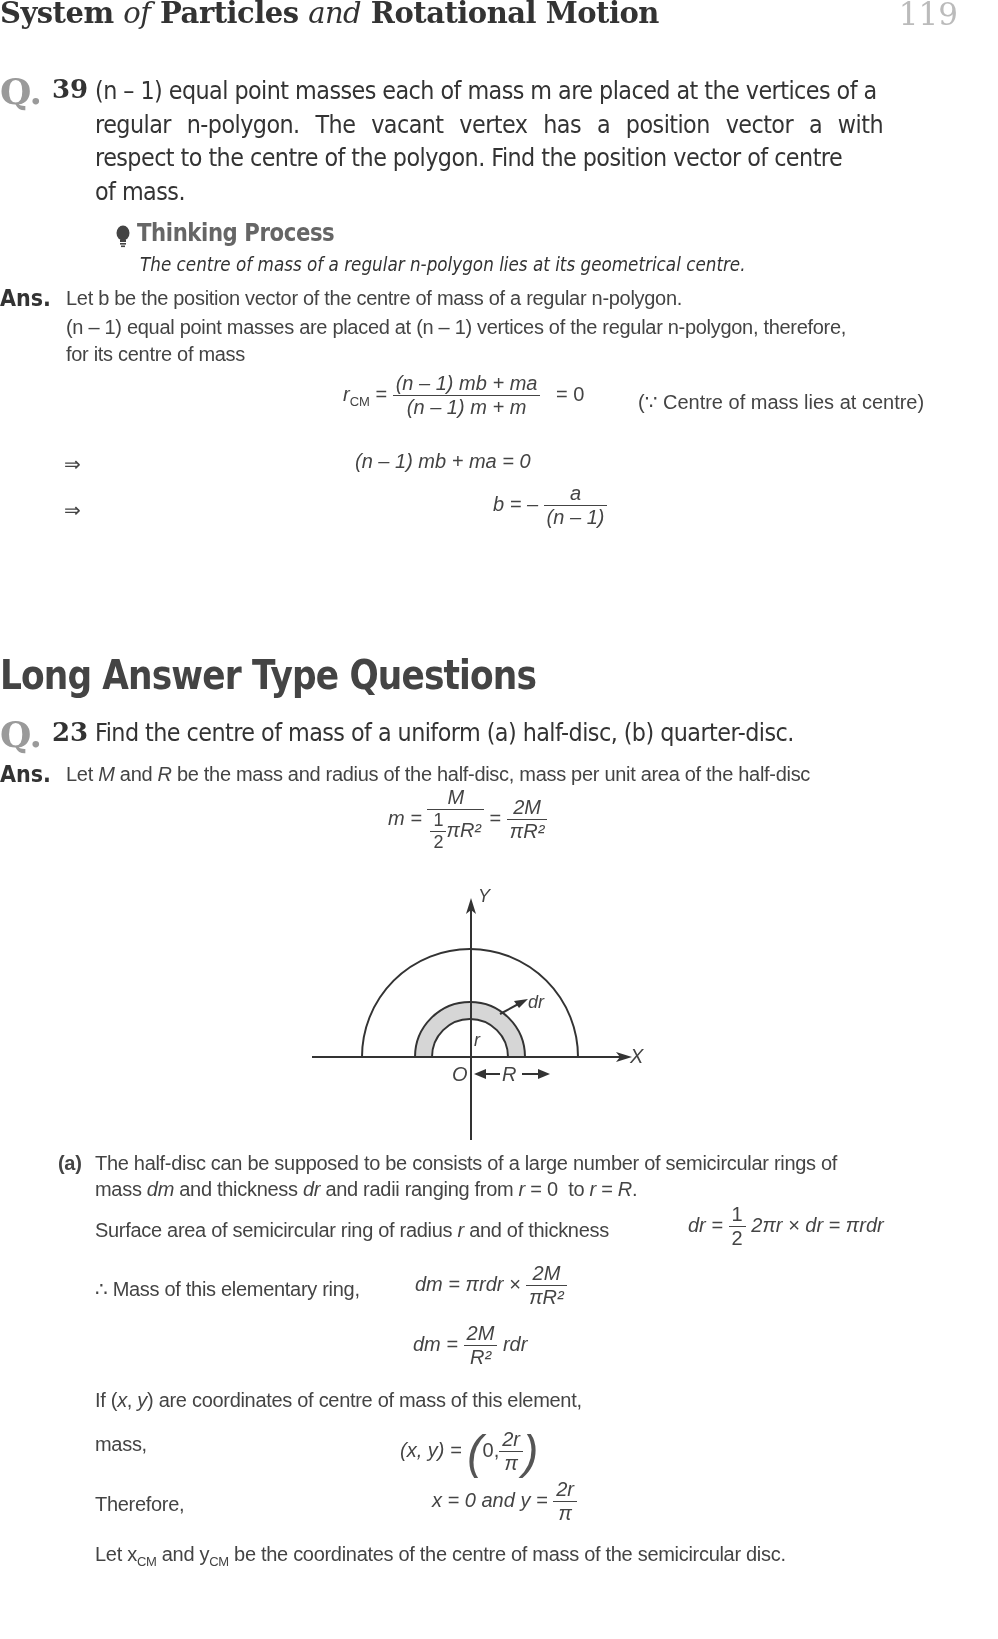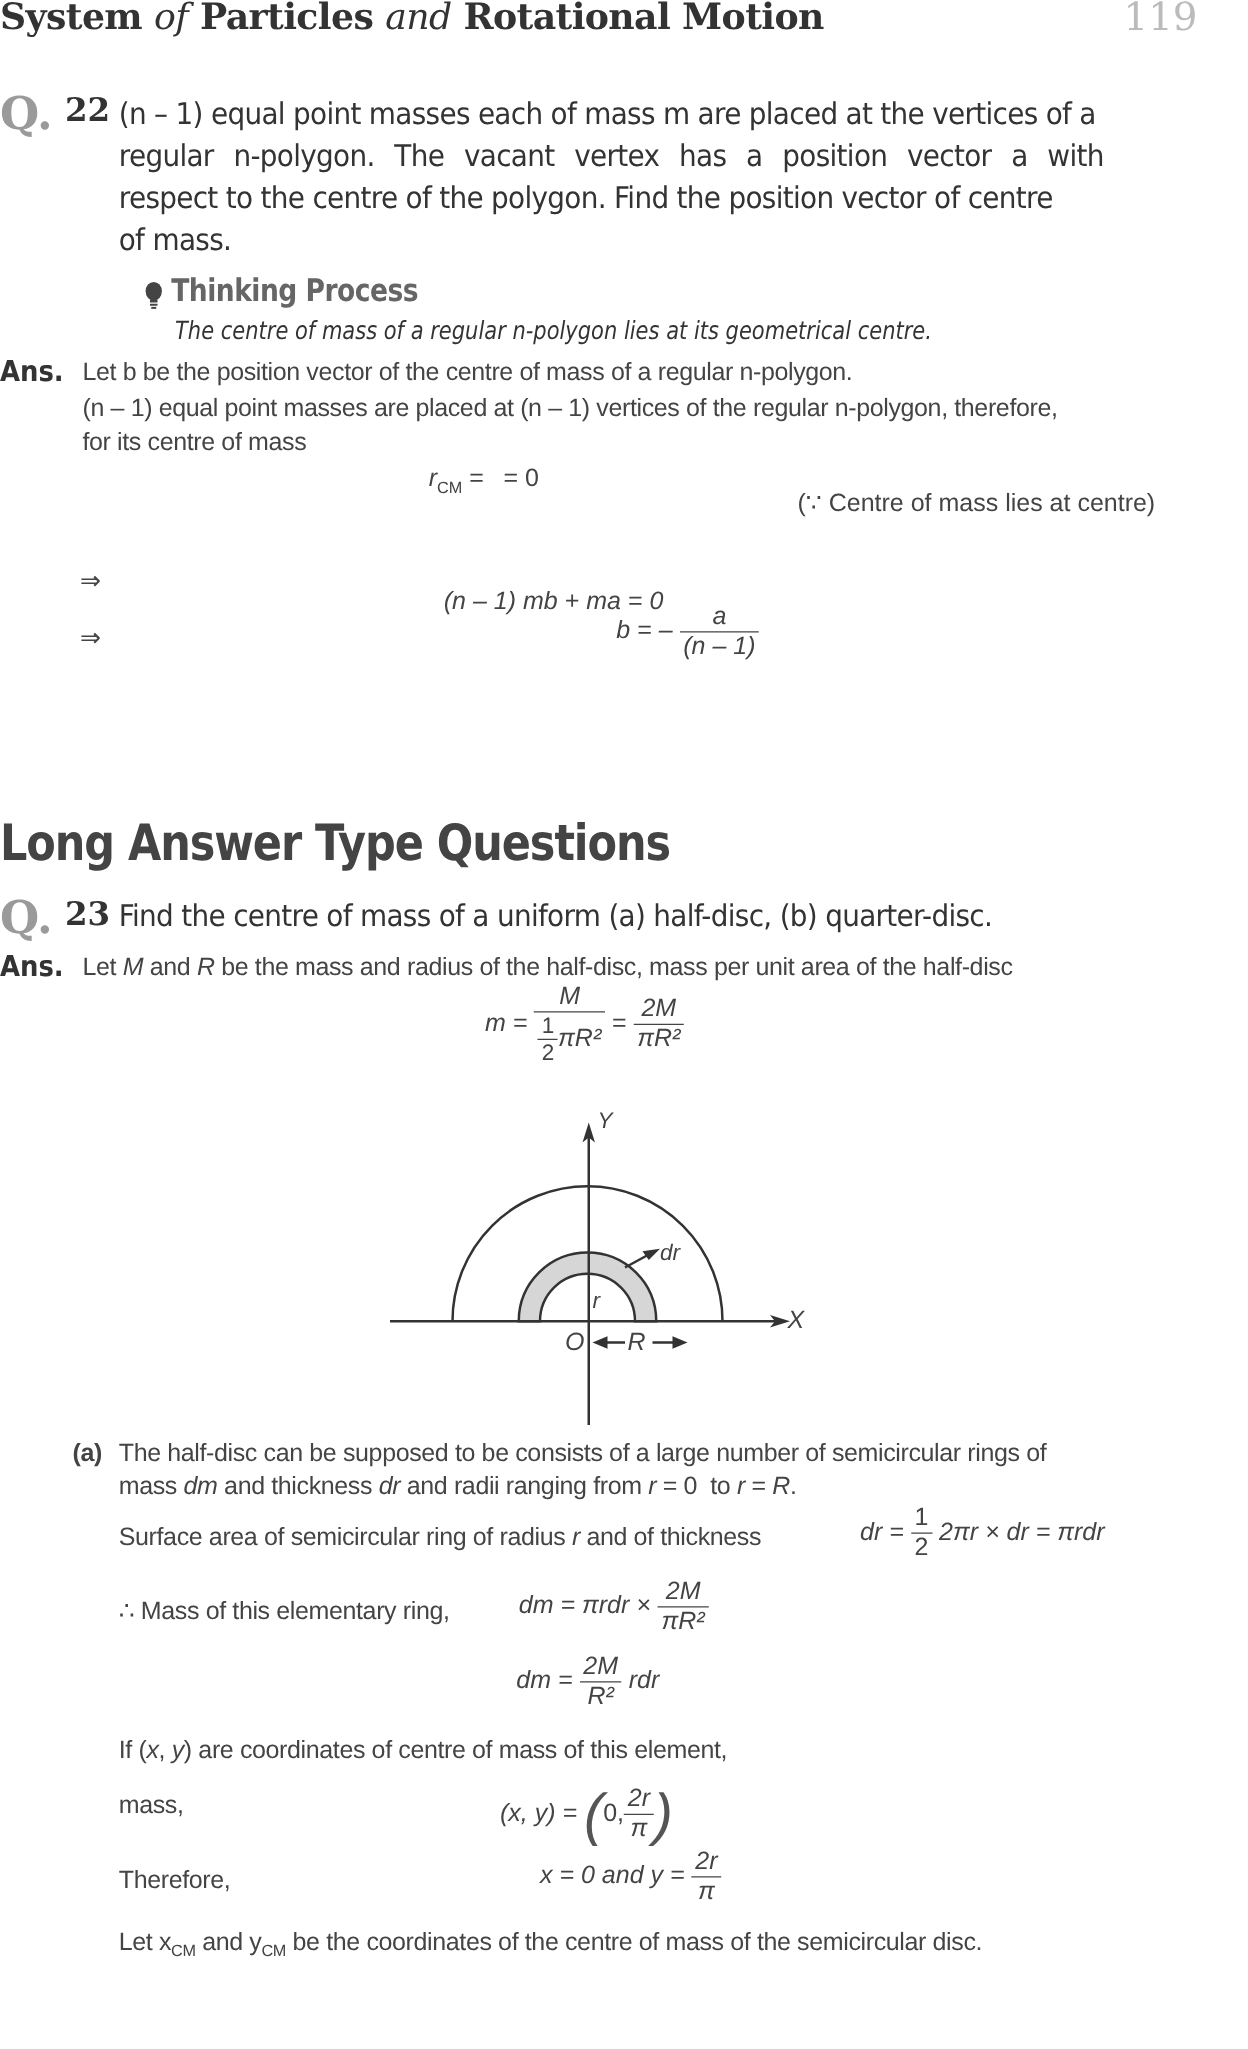--- a/index.html
+++ b/index.html
@@ -31,21 +31,21 @@
 <div class="abs hdr-title">
   <span>System</span>
   <i>of</i>
   <span>Particles</span>
   <i>and</i>
   <span>Rotational Motion</span>
 </div>
 <div class="abs page-no">119</div>
 
 <div class="abs qmark" style="left:0;top:70px;">Q.</div>
-<div class="abs qnum" style="left:52px;top:74px;">22</div>
+<div class="abs qnum" style="left:52px;top:74px;">39</div>
 <div class="abs qtext" style="left:95px;top:75px;width:925px;">
   <div>(n – 1) equal point masses each of mass m are placed at the vertices of a</div>
   <div style="word-spacing:10px;">regular n-polygon. The vacant vertex has a position vector a with</div>
   <div>respect to  the centre of the polygon. Find the position vector of centre</div>
   <div>of mass.</div>
 </div>
 
 <div class="abs" style="left:114px;top:224px;">
   <svg width="18" height="24" viewBox="0 0 18 24">
     <ellipse cx="9" cy="9" rx="6.5" ry="7.5" fill="#444"></ellipse>
@@ -58,26 +58,30 @@
 <div class="abs tp-text" style="left:140px;top:252px;">The centre of mass of a regular n-polygon lies at its geometrical centre.</div>
 
 <div class="abs ans" style="left:0;top:285px;">Ans.</div>
 <div class="abs body" style="left:66px;top:284px;">Let b be the position vector of the centre of mass of a regular n-polygon.</div>
 <div class="abs body" style="left:66px;top:313px;">(n – 1) equal point masses are placed  at (n – 1) vertices of the regular n-polygon, therefore,</div>
 <div class="abs body" style="left:66px;top:340px;">for its centre of mass</div>
 
 <div class="abs math" style="left:343px;top:372px;">
   <span class="it">r</span><span class="sub">CM</span>
   <span>=</span>
+  <span class="frac it">
+    <span class="num">(n – 1) mb + ma</span>
+    <span class="den">(n – 1) m + m</span>
+  </span>
   <span style="margin-left:10px;">= 0</span>
 </div>
 <div class="abs math" style="left:638px;top:390px;">(∵ Centre  of mass lies at centre)</div>
 
 <div class="abs math" style="left:64px;top:452px;">⇒</div>
-<div class="abs math it" style="left:355px;top:470px;">(n – 1) mb + ma = 0</div>
+<div class="abs math it" style="left:355px;top:450px;">(n – 1) mb + ma = 0</div>
 
 <div class="abs math" style="left:64px;top:498px;">⇒</div>
 <div class="abs math" style="left:493px;top:482px;">
   <span class="it">b = –</span>
   <span class="frac it">
     <span class="num">a</span>
     <span class="den">(n – 1)</span>
   </span>
 </div>
 

